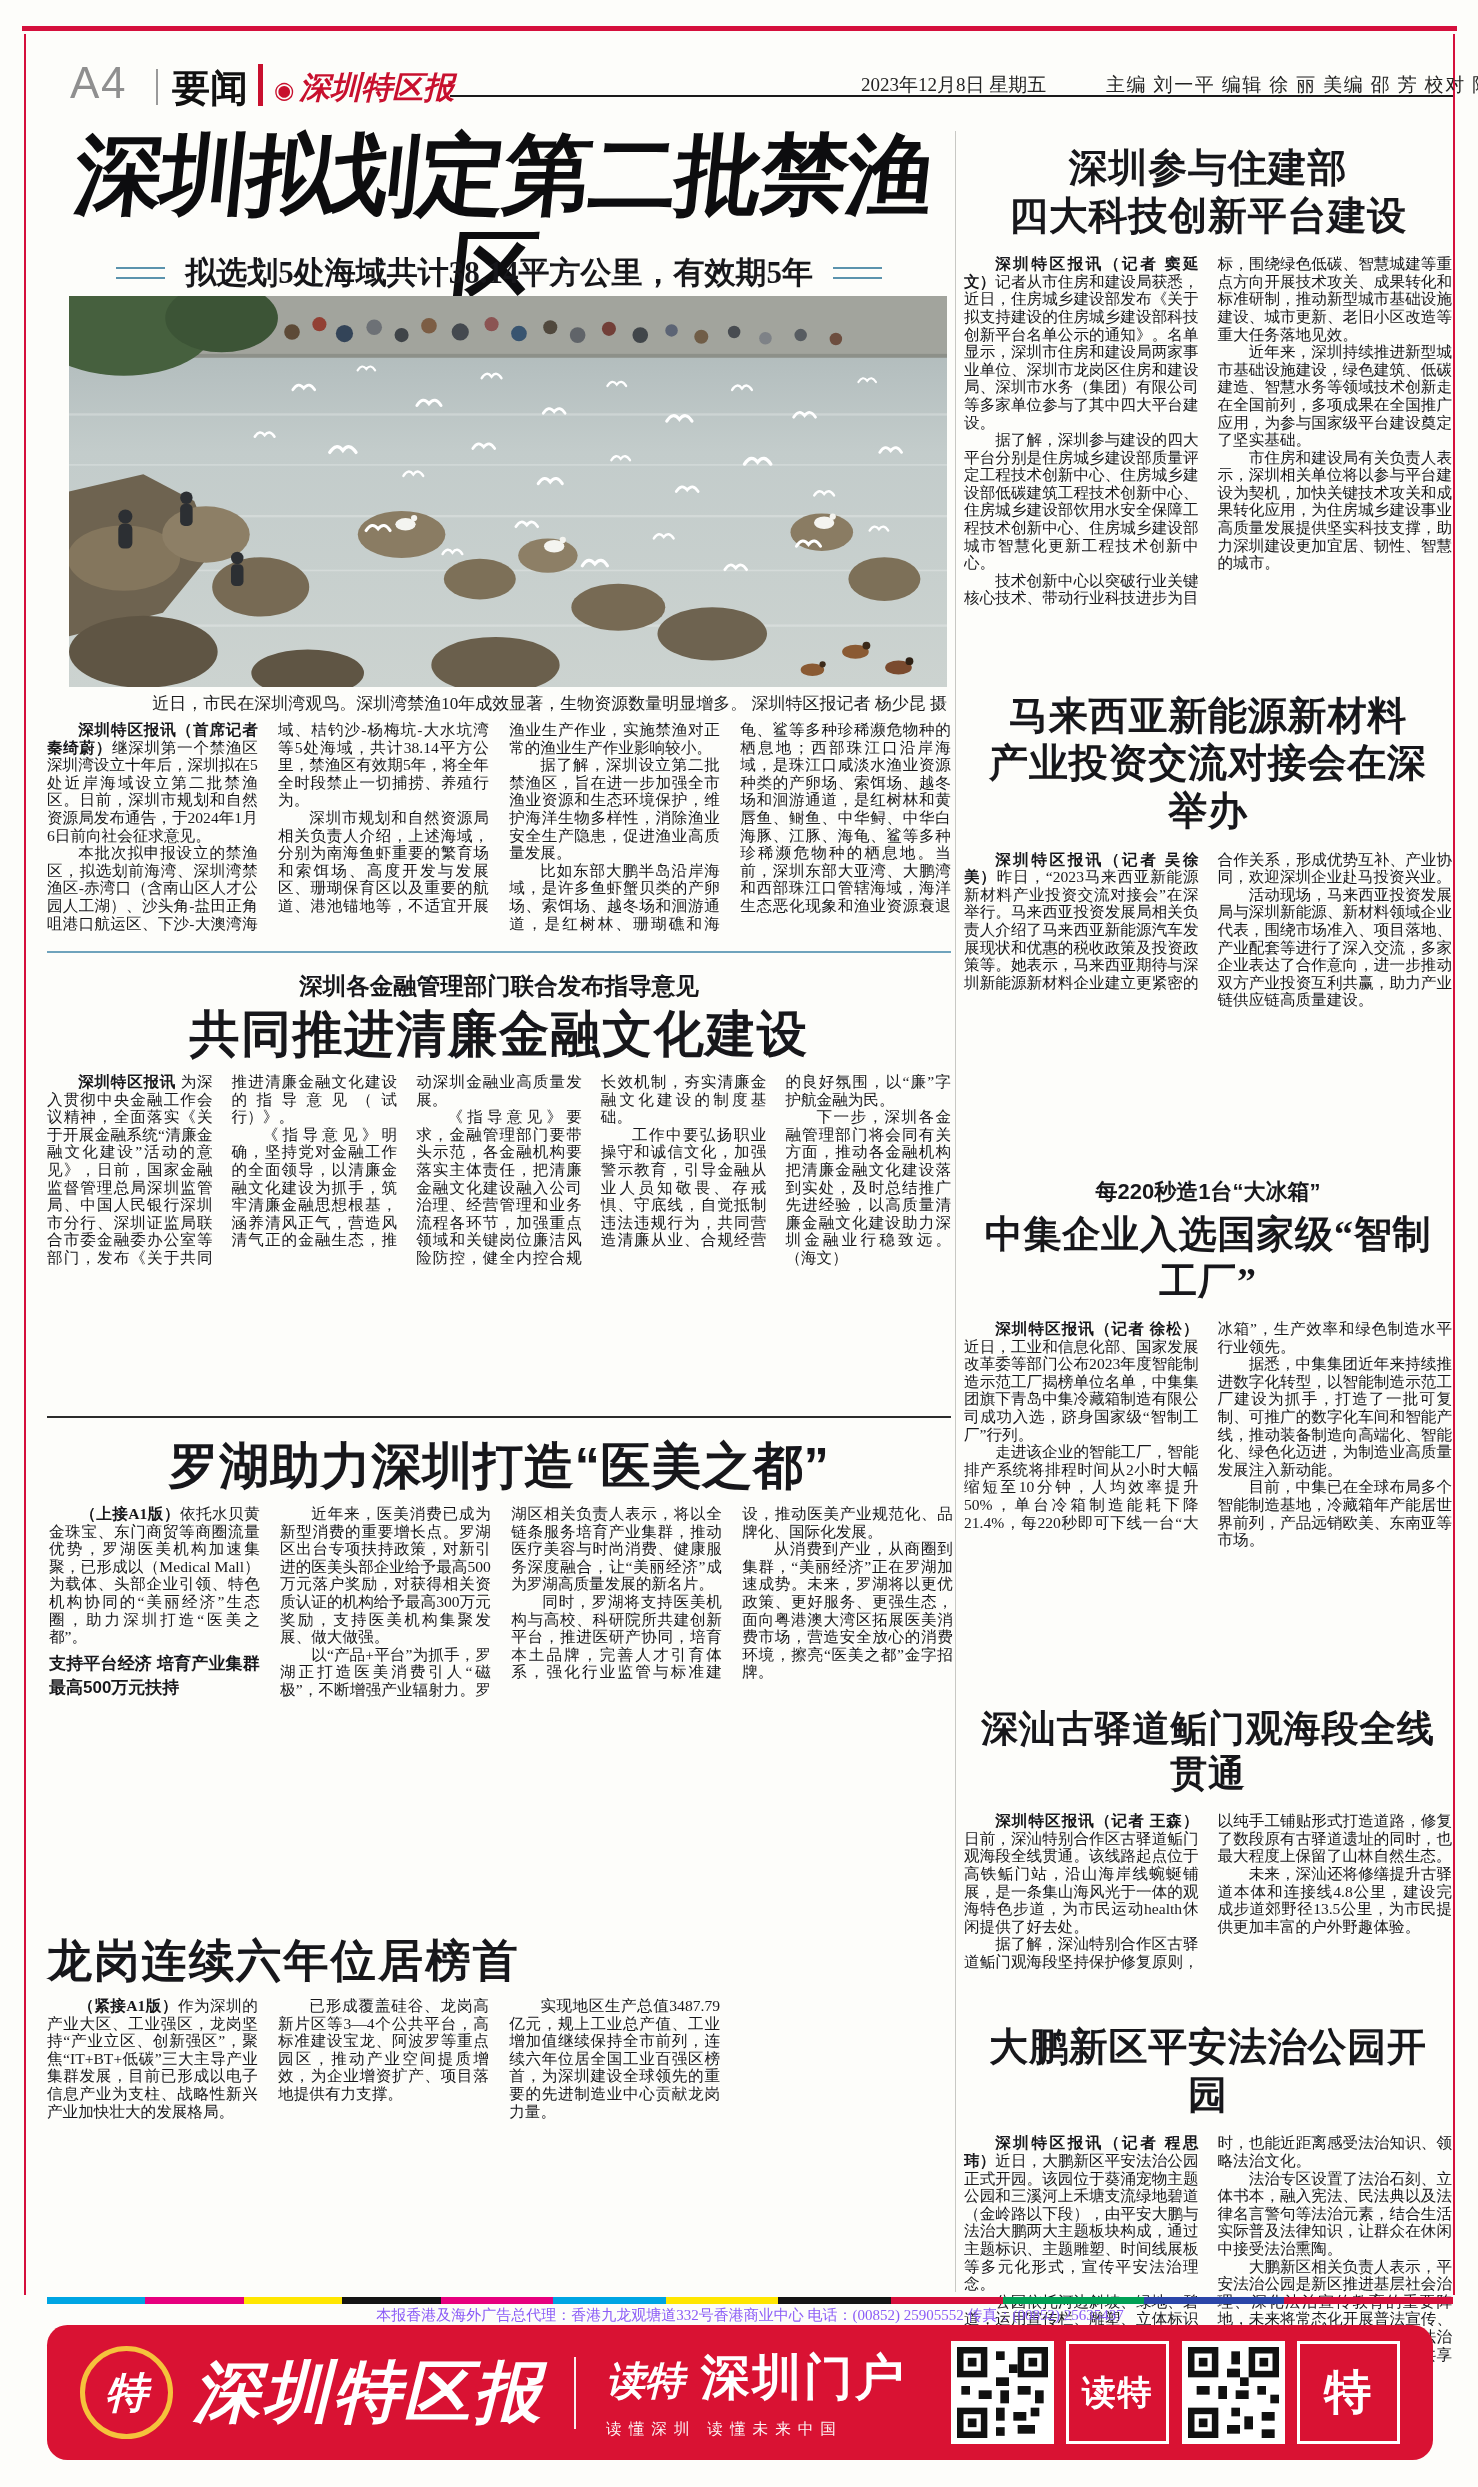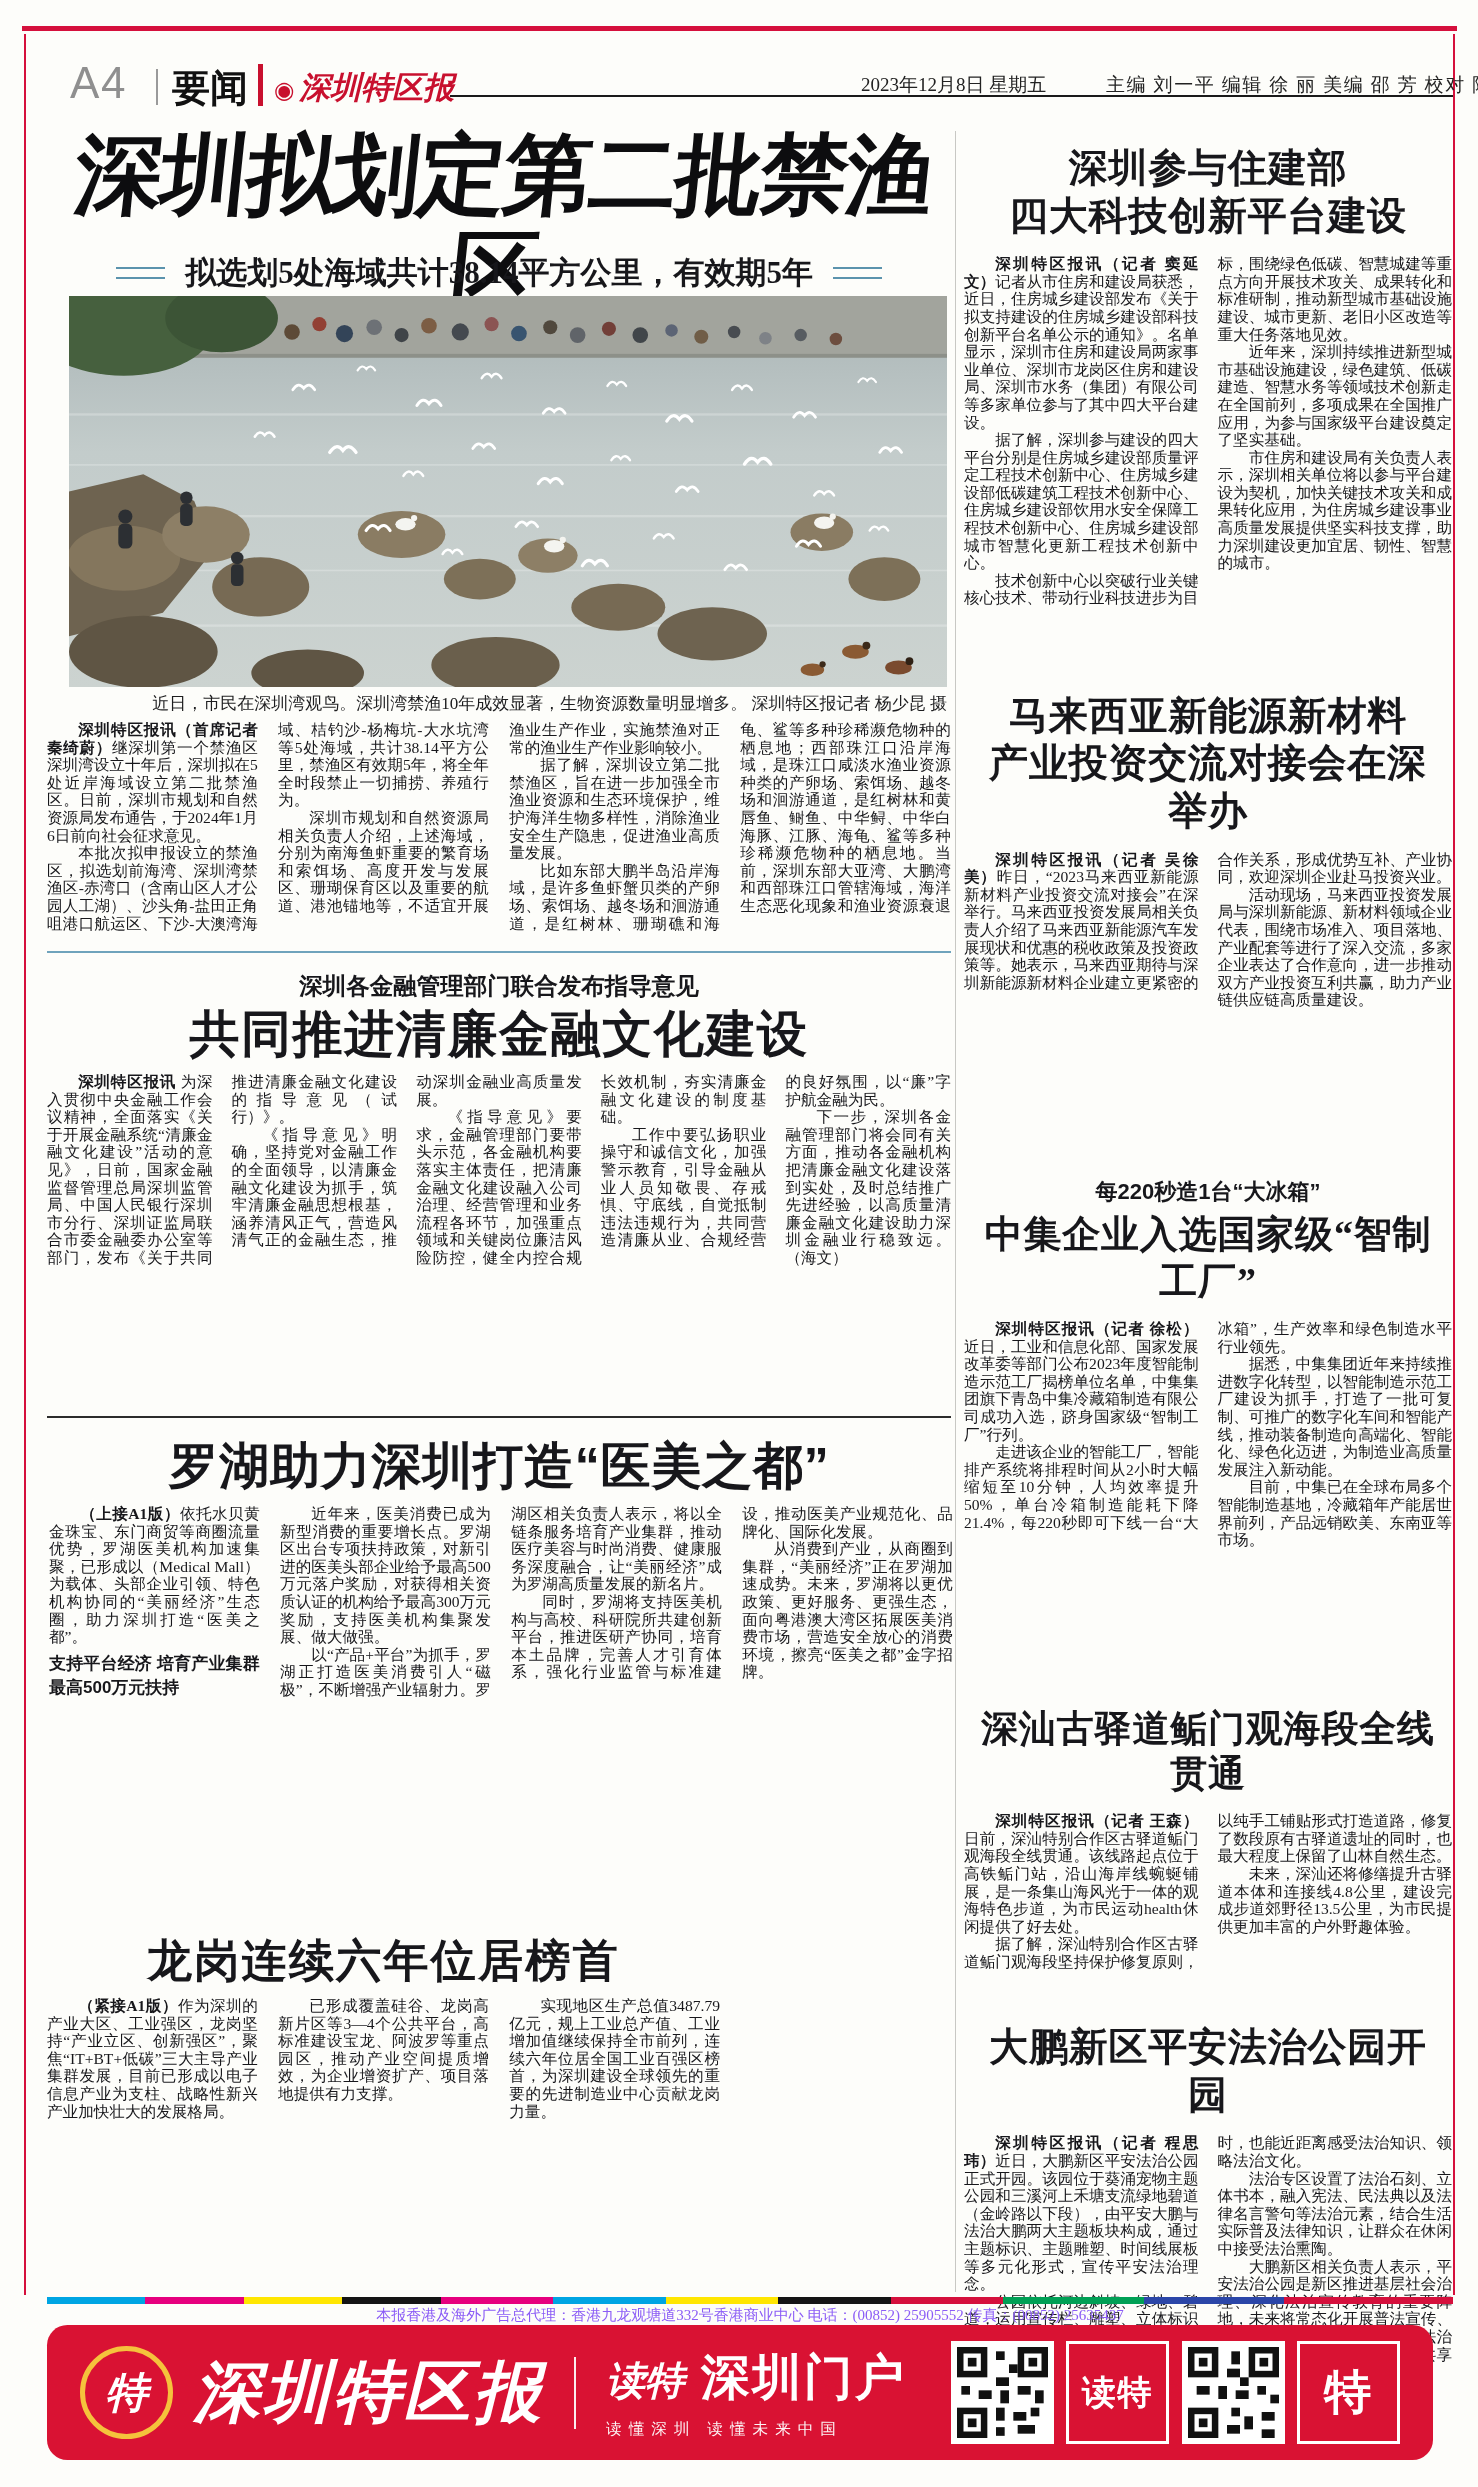--- a/index.html
+++ b/index.html
@@ -41,21 +41,21 @@
   .rule-dark{left:47px;top:1416px;width:904px;height:2.3px;background:#2c2c2c;}
   
   .lh-headline{left:47px;top:1433px;width:904px;text-align:center;
       font-family:"Liberation Sans","DejaVu Sans",sans-serif;font-weight:900;font-size:50px;letter-spacing:0.8px;}
   .lh-body{left:49px;top:1505px;width:904px;height:399px;column-count:4;column-gap:20.3px;}
   .lh-body .subhead{font-family:"Liberation Sans","DejaVu Sans",sans-serif;font-weight:700;font-size:17px;
       text-indent:0;margin:6.3px 0;line-height:1.4;}
   
   .lg-wrap{left:47px;top:1909px;width:904px;height:385px;}
   .lg-col4{position:absolute;right:0;top:0;width:209px;height:385px;}
-  .lg-head{position:absolute;left:0;top:22px;width:673px;text-align:center;font-weight:900;font-size:45px;letter-spacing:2.3px;}
+  .lg-head{position:absolute;left:0;top:22px;width:673px;text-align:left;font-weight:900;font-size:45px;letter-spacing:2.3px;}
   .lg-cols{position:absolute;left:0;top:88px;width:673px;height:297px;column-count:3;column-gap:20.3px;}
   
   .rail{left:964px;top:128px;width:488px;}
   .rail h3{margin:16px;text-align:center;font-weight:900;font-size:39px;line-height:1.22;letter-spacing:0.8px;}
   .rail .kicker{text-align:center;font-family:"Liberation Sans","DejaVu Sans",sans-serif;font-weight:700;font-size:22px;margin:0;}
   .rail .body2{column-count:2;column-gap:19px;}
   .gutter-rule{left:955px;top:131px;width:0.8px;height:2161px;background:#c8c8c4;}
   
   .color-strip{left:47px;top:2297px;width:1406px;height:7px;
       background:linear-gradient(90deg,#00a5e3 0 7%,#e6007e 7% 14%,#ffe600 14% 21%,#141414 21% 28%,

